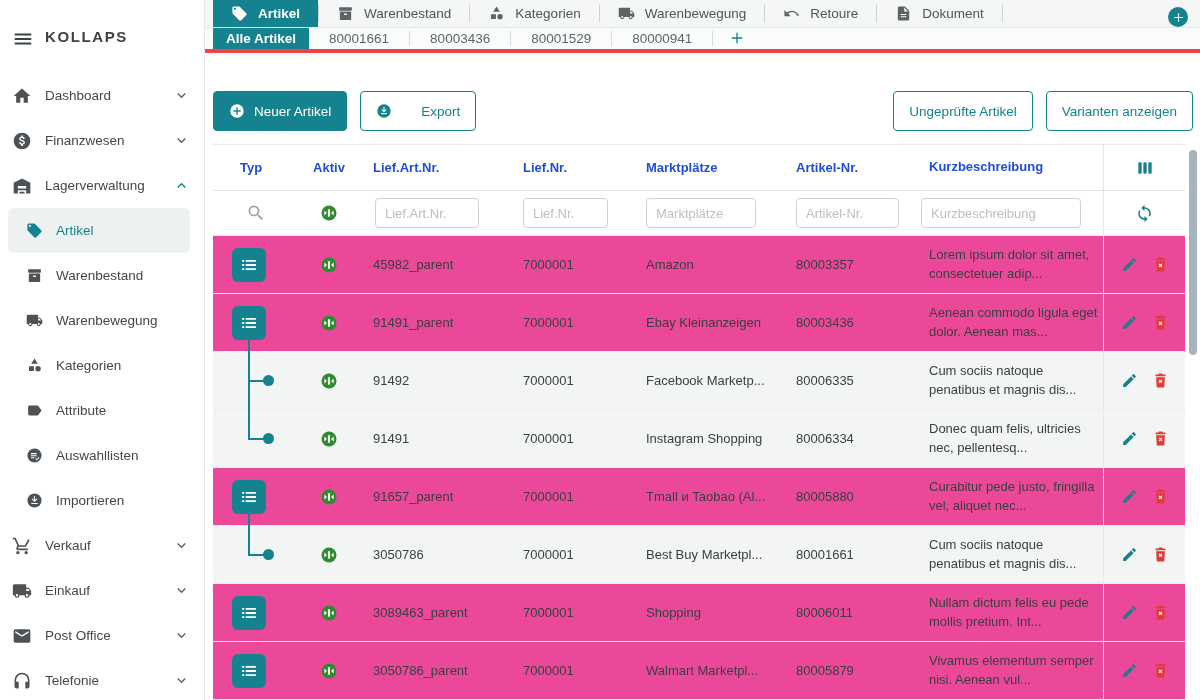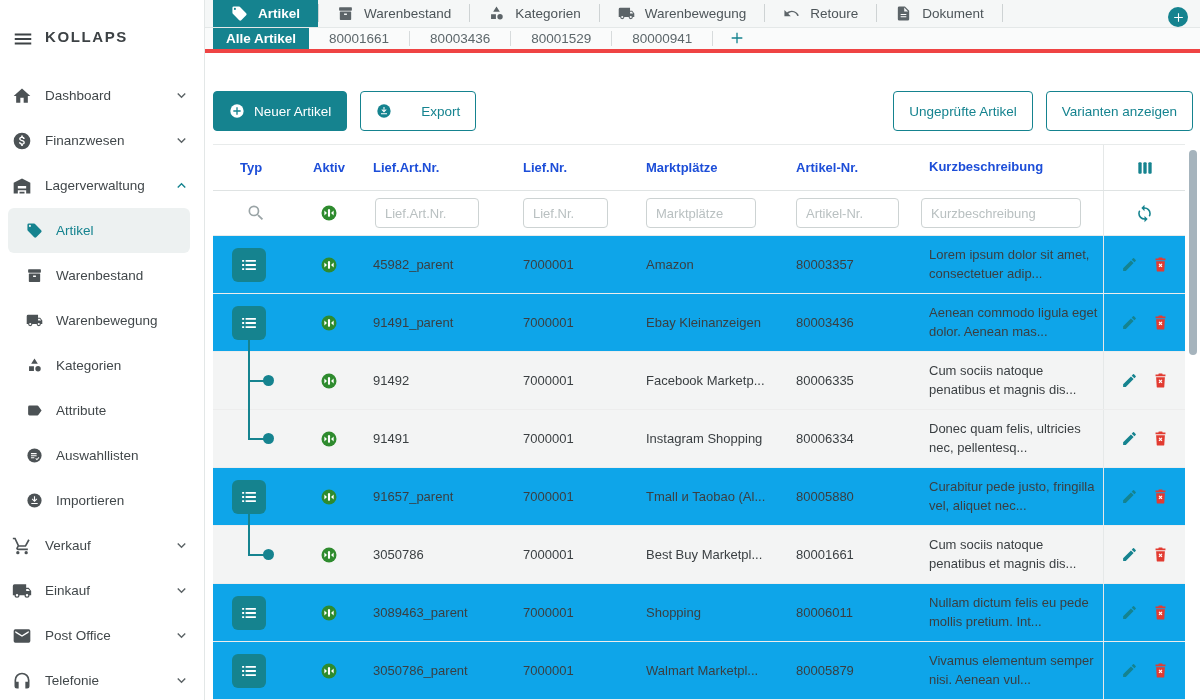--- a/index.html
+++ b/index.html
@@ -67,21 +67,21 @@
   .btn-outline { background:#fff; color:#15838f; border:1px solid #15838f; }
   .btn + .btn { margin-left:13px;gap:29px; }
   .toolbar .spacer { flex:1; }
 
   
   .table { margin:13px 15px 0 8px; width:972px; font-size:13px; }
   .thead { display:flex; align-items:center; height:47px; border-top:1px solid #e8ebeb;
     border-bottom:1px solid #dfe3e3; font-weight:bold; font-size:13px; color:#1d4ed8; }
   .tfilter { display:flex; align-items:center; height:45px; border-bottom:1px solid #e8ebeb; }
   .trow { display:flex; align-items:center; height:58px; border-bottom:1px solid #ededed;
-    position:relative; background:#0ea5e9; }
+    position:relative; background:#ec4899; }
   .trow.shaded { background:#f3f4f4; }
 
   .c-typ   { width:82px;  height:100%; position:relative; display:flex; align-items:center; padding-left:19px; }
   .c-aktiv { width:68px;  display:flex; align-items:center; justify-content:center; }
   .c-lieart{ width:150px; padding-left:10px; }
   .c-lienr { width:125px; padding-left:10px; }
   .c-markt { width:150px; padding-left:8px; }
   .c-artnr { width:123px; padding-left:8px; }
   .c-kurz  { width:192px; padding-left:18px; line-height:1.4; }
   .c-act   { flex:1; height:100%; border-left:1px solid #e5e8e8; display:flex;

